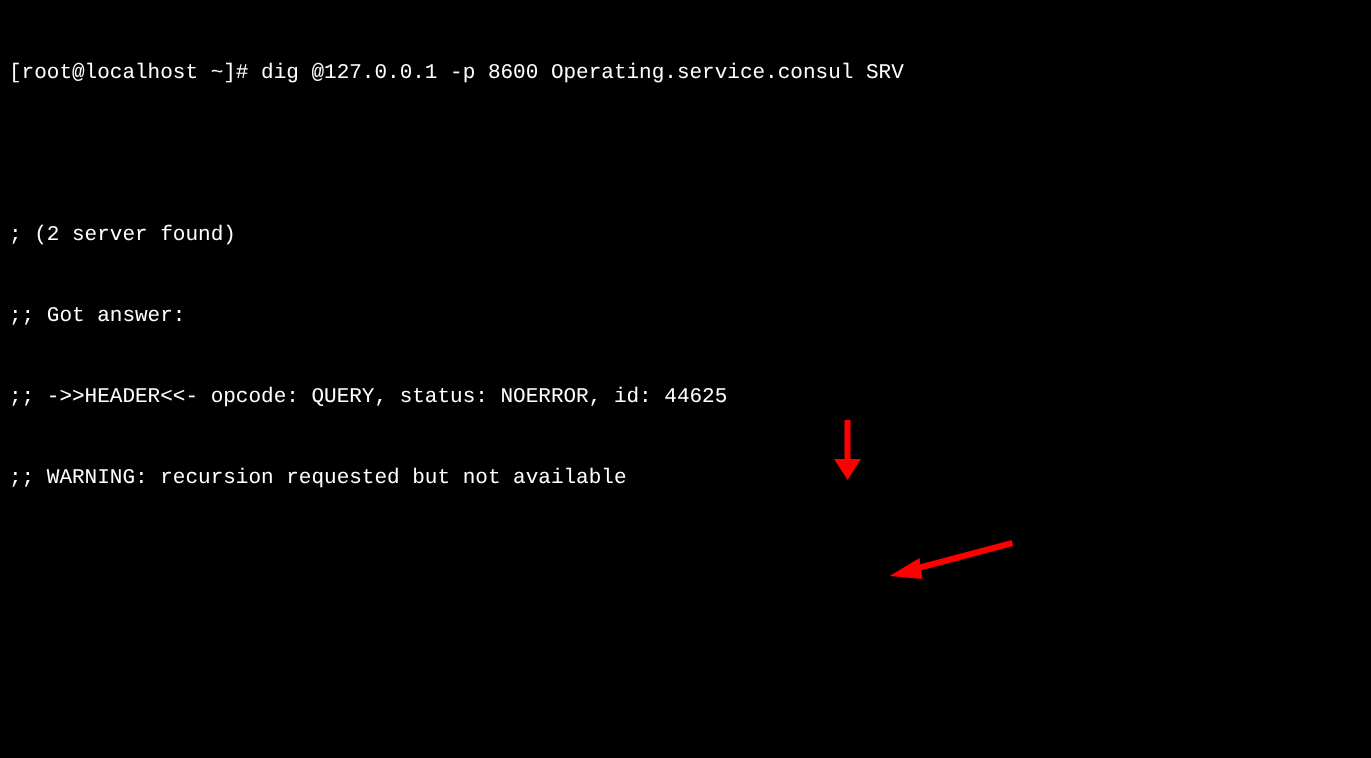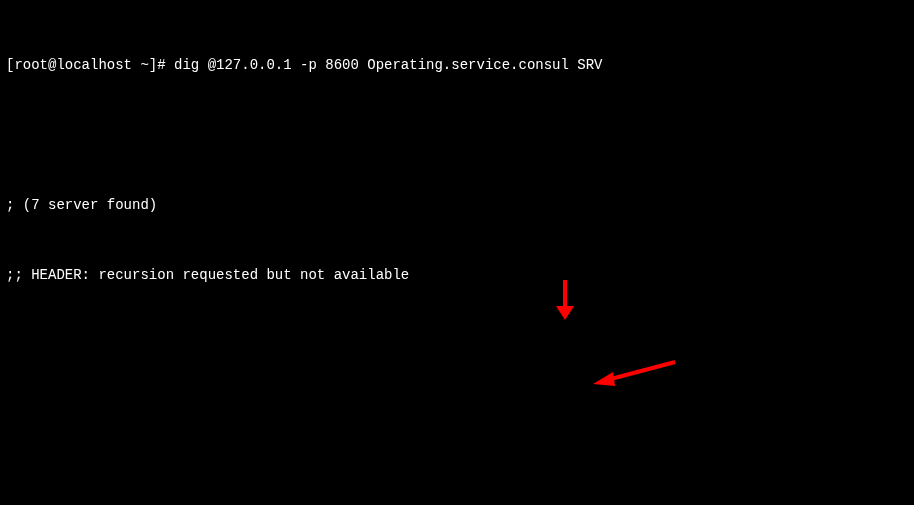--- a/index.html
+++ b/index.html
@@ -16,35 +16,37 @@
     height: 505px;
     background: #000;
     color: #fff;
     font-family: "Courier New", Consolas, monospace;
     font-size: 14px;
     line-height: 18px;
     white-space: pre;
     padding: 4px 6px;
     box-sizing: border-box;
   }
-  .line { display: block; min-height: 18px; margin-top: 16px; }
+  .line { display: block; min-height: 18px; }
   .arrow { position: absolute; pointer-events: none; }
   
   .arrow-down svg { width: 26px; height: 44px; }
   
   .arrow-diag svg { width: 90px; height: 30px; }
 </style>
 </head>
 <body>
 
 <div class="term">
   <span class="line">[root@localhost ~]# dig @127.0.0.1 -p 8600 Operating.service.consul SRV</span>
   <span class="line"></span>
-  <span class="line">; (7 server found)</span>
-  <span class="line">;; HEADER: recursion requested but not available</span>
+  <span class="line">; (2 server found)</span>
+  <span class="line">;; Got answer:</span>
+  <span class="line">;; -&gt;&gt;HEADER&lt;&lt;- opcode: QUERY, status: NOERROR, id: 44625</span>
+  <span class="line">;; WARNING: recursion requested but not available</span>
   
   
   
   
   
   
   
   
   
   

